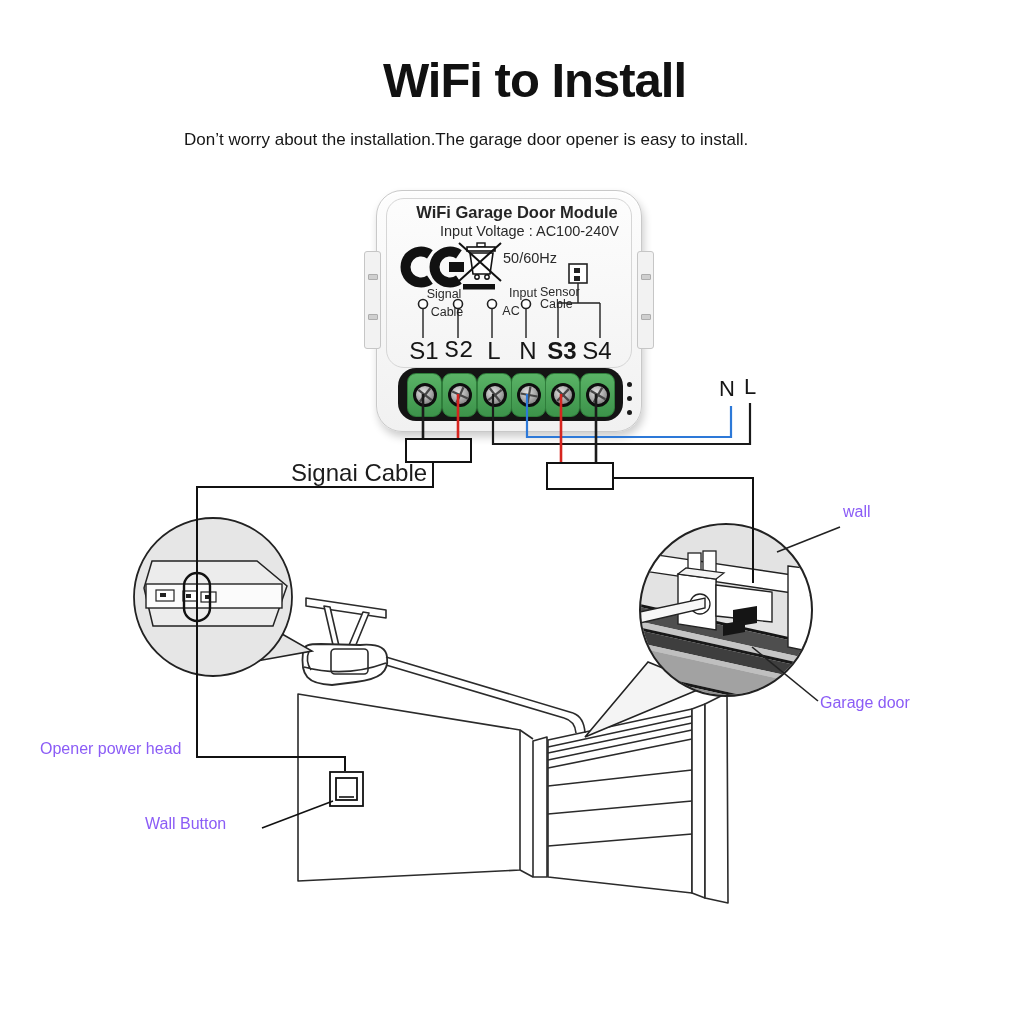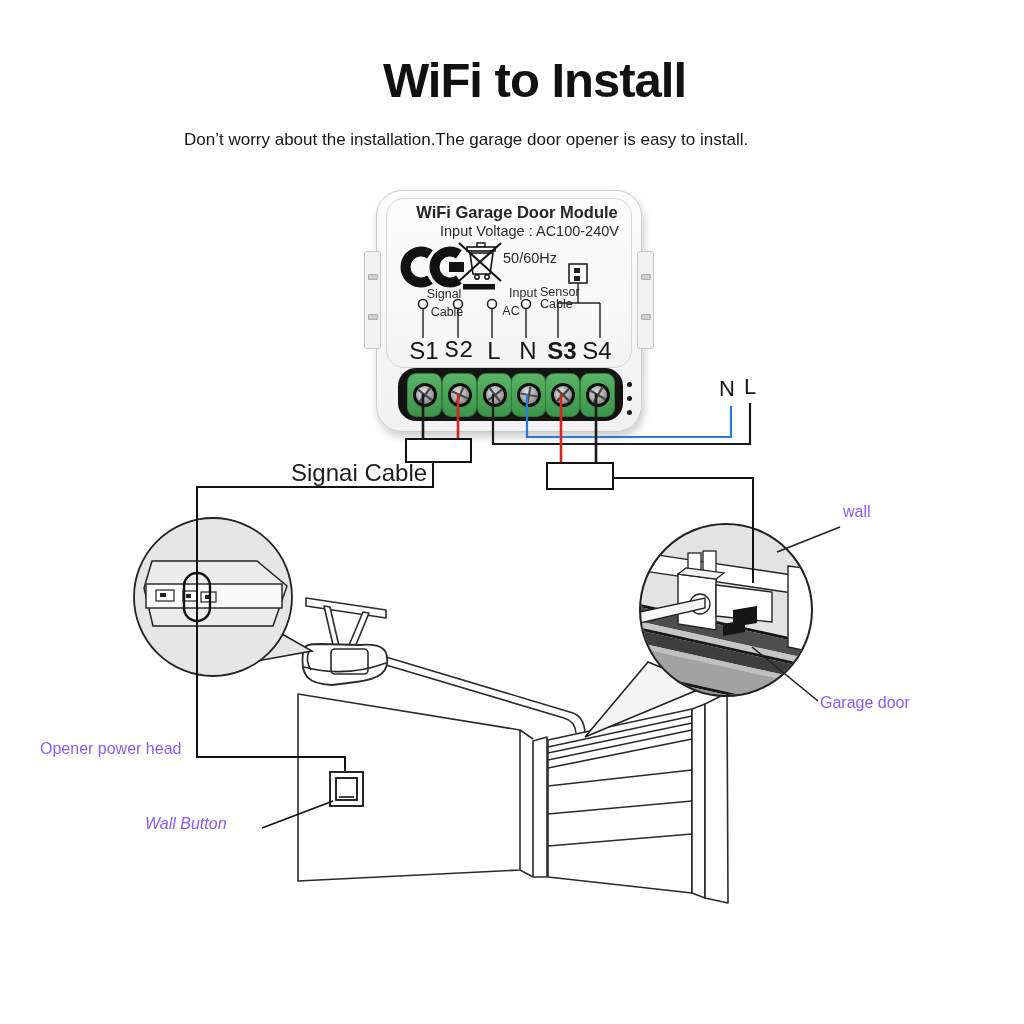--- a/index.html
+++ b/index.html
@@ -268,17 +268,17 @@
       <rect x="547" y="463" width="66" height="26" fill="#fff" stroke="#111" stroke-width="2"></rect>
       <path d="M613,478 L753,478 V583" stroke="#111" stroke-width="2"></path>
       <rect x="184" y="573" width="26" height="48" rx="13" stroke="#111" stroke-width="2.4"></rect>
     </g>
   </svg>
 
   <div class="abs lbl-nl" style="left:719px;top:376px;">N</div>
   <div class="abs lbl-nl" style="left:744px;top:374px;">L</div>
   <div class="abs" style="left:291px;top:459px;font-size:24px;">Signai Cable</div>
   <div class="abs lbl" style="left:40px;top:740px;width:165px;line-height:1.12;">Opener power head</div>
-  <div class="abs lbl" style="left:145px;top:815px;font-style:italic;">Wall Button</div>
+  <div class="abs lbl" style="left:145px;top:815px;">Wall Button</div>
   <div class="abs lbl" style="left:843px;top:503px;">wall</div>
   <div class="abs lbl" style="left:820px;top:694px;width:90px;line-height:1.12;">Garage door</div>
 
 </div>
 
 </body></html>

